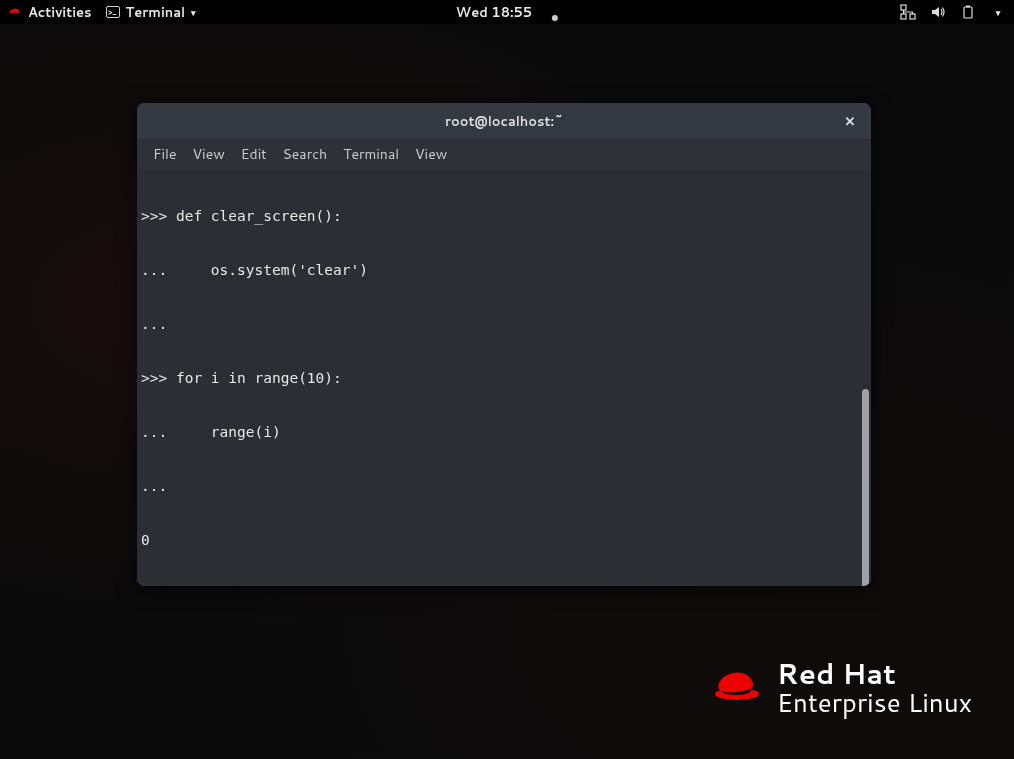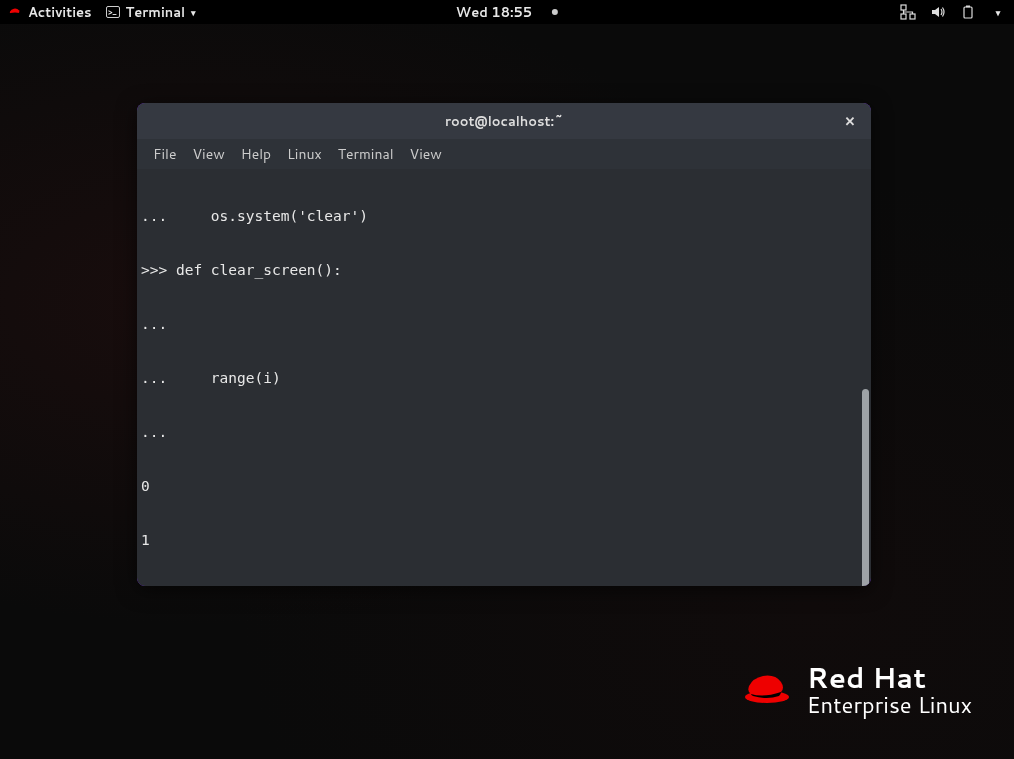--- a/index.html
+++ b/index.html
@@ -36,21 +36,21 @@
       display: flex;
       align-items: center;
       gap: 14px;
     }
 
     .topbar-center {
       position: absolute;
       left: 50%;
       transform: translateX(-50%);
       display: flex;
-      align-items: center;
+      align-items: flex-end;
       gap: 20px;
     }
 
     .topbar-right {
       display: flex;
       align-items: center;
       gap: 14px;
     }
 
     .activities {
@@ -209,21 +209,21 @@
       flex-direction: column;
       line-height: 1.1;
     }
 
     .rh-text-top {
       font-size: 28px;
       font-weight: 700;
     }
 
     .rh-text-bottom {
-      font-size: 22px;
+      font-size: 26px;
       font-weight: 400;
     }
   </style>
 </head>
 <body>
 
 <div class="topbar">
   <div class="topbar-left">
     <div class="activities">
       <svg class="rh-hat-small" viewBox="0 0 24 18">
@@ -273,30 +273,31 @@
   <div class="titlebar">
     <span>root@localhost:~</span>
     <span class="close-btn">
       <span>✕</span>
     </span>
   </div>
 
   <div class="menubar">
     <span class="menu-item">File</span>
     <span class="menu-item">View</span>
-    <span class="menu-item">Help</span>
-    <span class="menu-item">Linux</span>
+    <span class="menu-item">Edit</span>
+    <span class="menu-item">Search</span>
     <span class="menu-item">Terminal</span>
     <span class="menu-item">View</span>
   </div>
 
   <div class="terminal-content">
+    <div class="terminal-line">&gt;&gt;&gt; def clear_screen():</div>
     <div class="terminal-line">...     os.system('clear')</div>
-    <div class="terminal-line">&gt;&gt;&gt; def clear_screen():</div>
     <div class="terminal-line">... </div>
+    <div class="terminal-line">&gt;&gt;&gt; for i in range(10):</div>
     <div class="terminal-line">...     range(i)</div>
     <div class="terminal-line">... </div>
     <div class="terminal-line">0</div>
     <div class="terminal-line">1</div>
     
     
     
     
     
     

